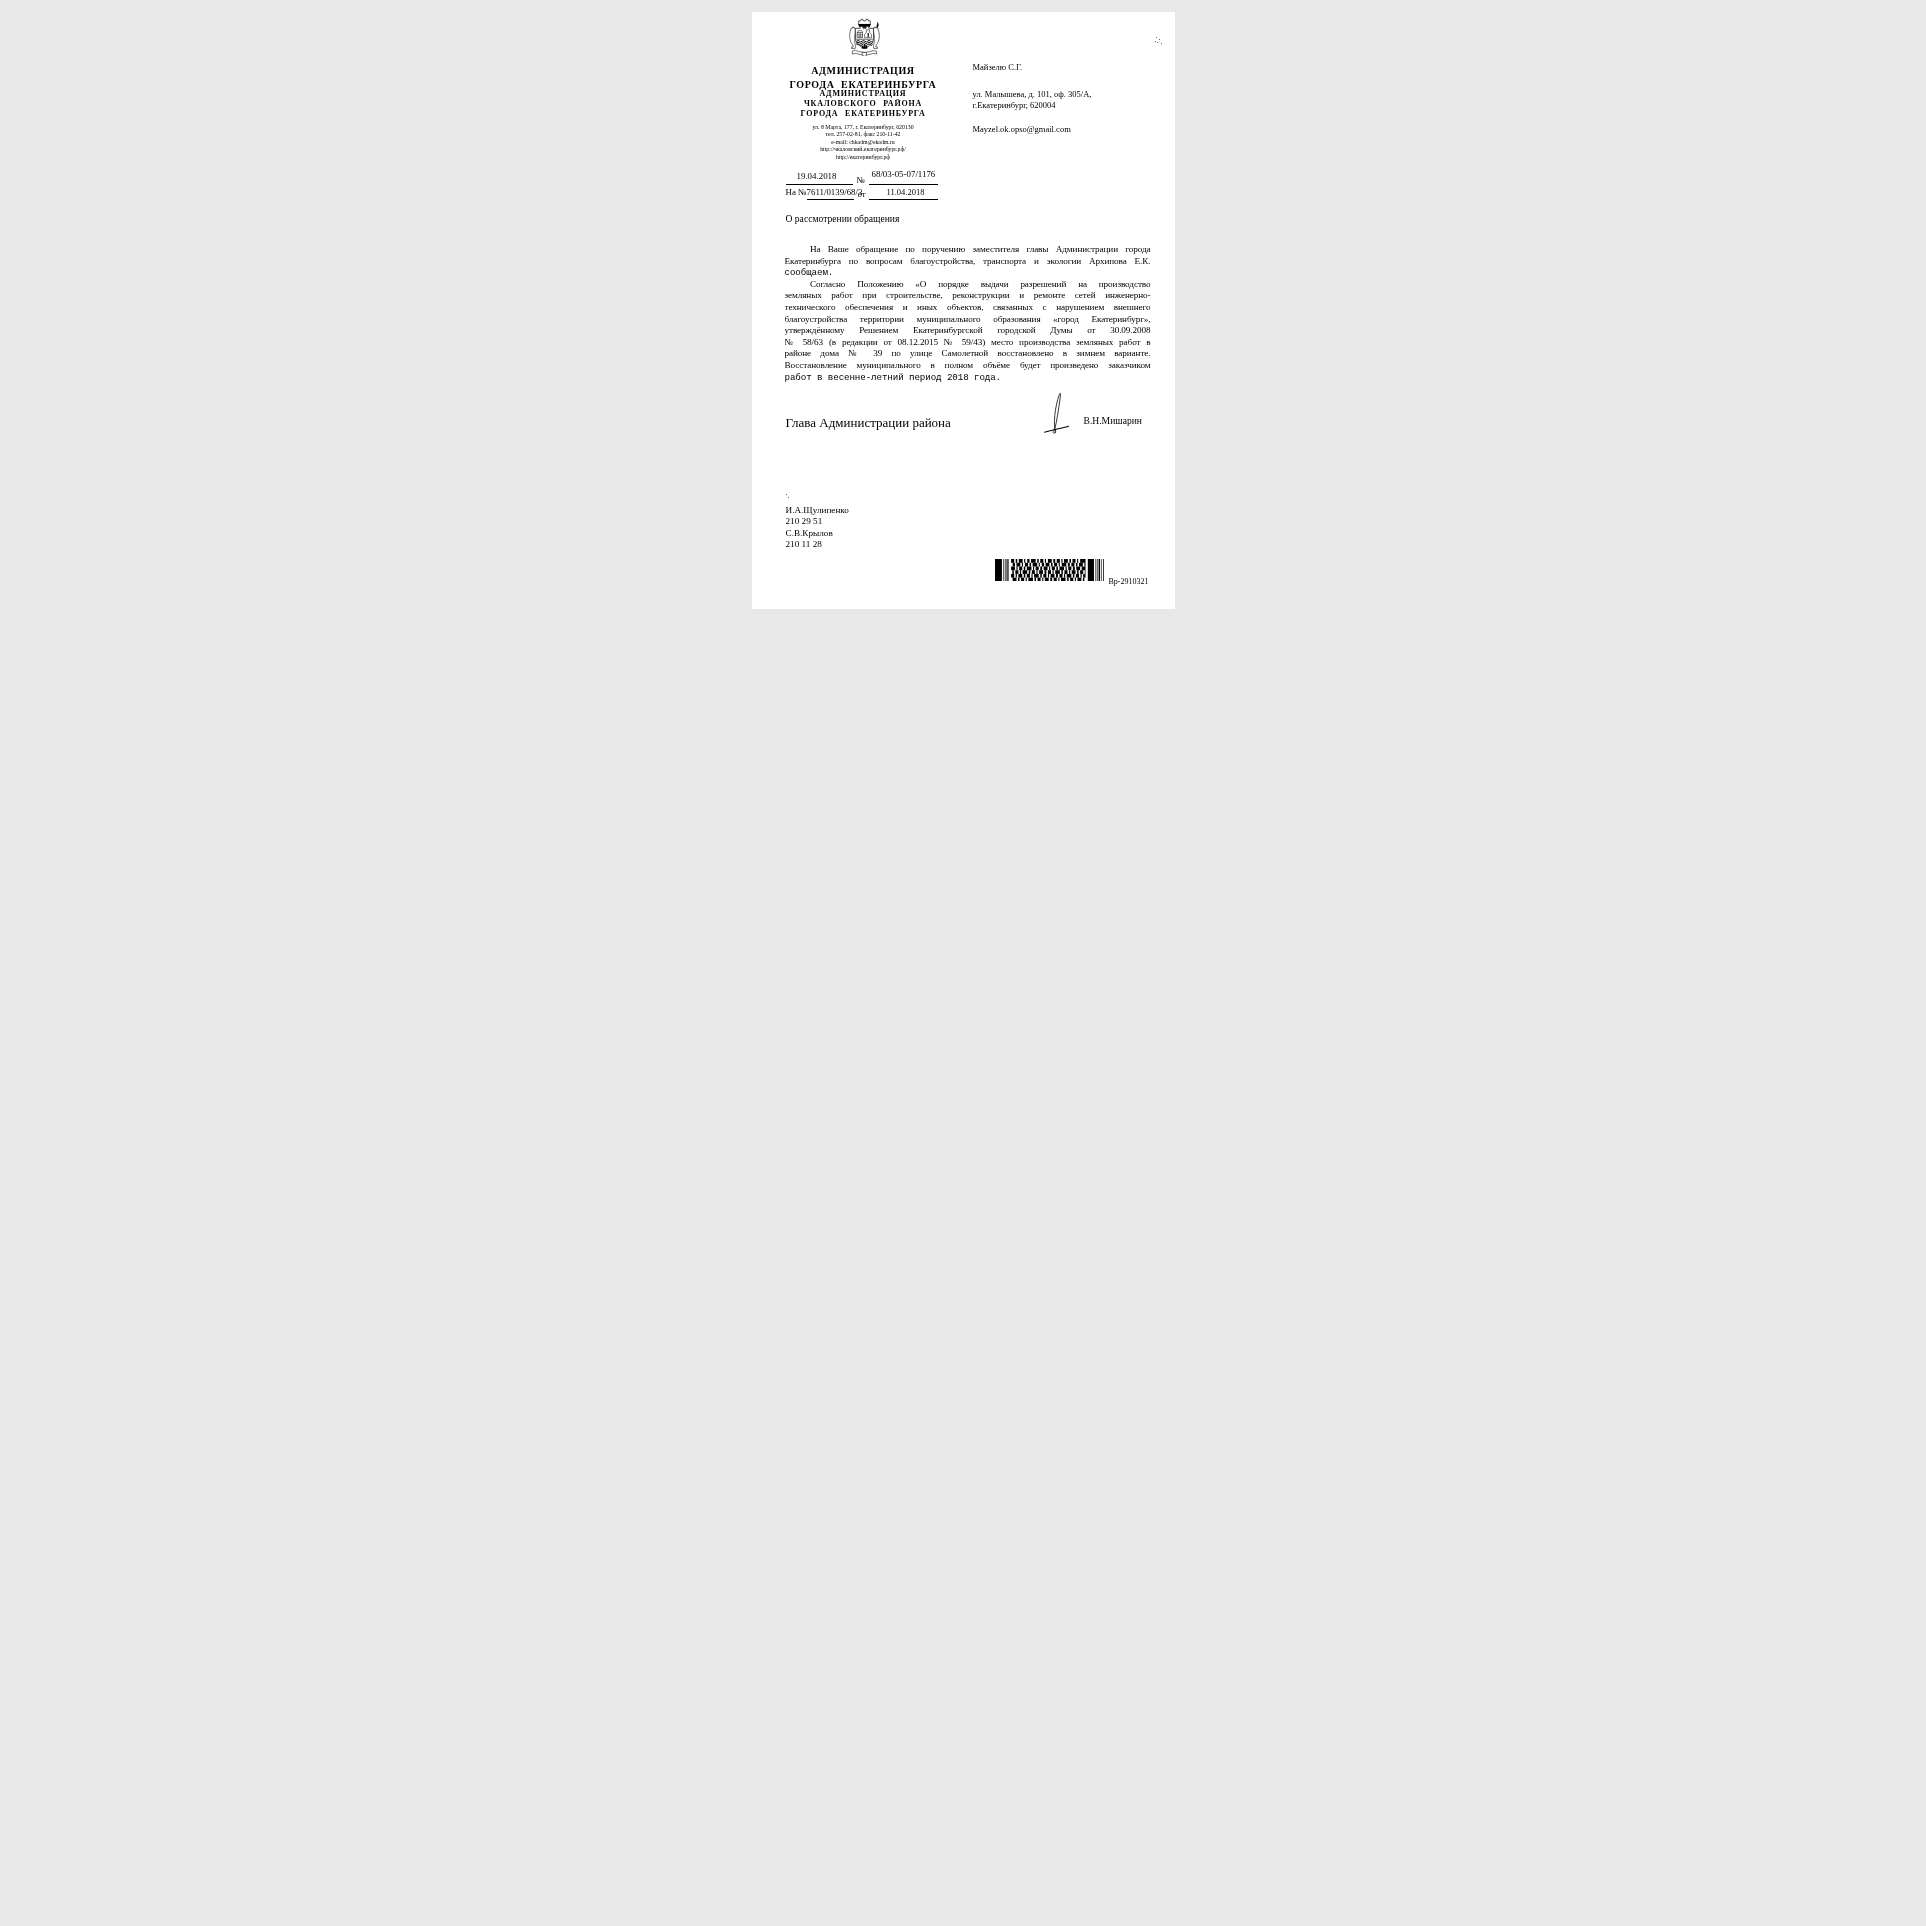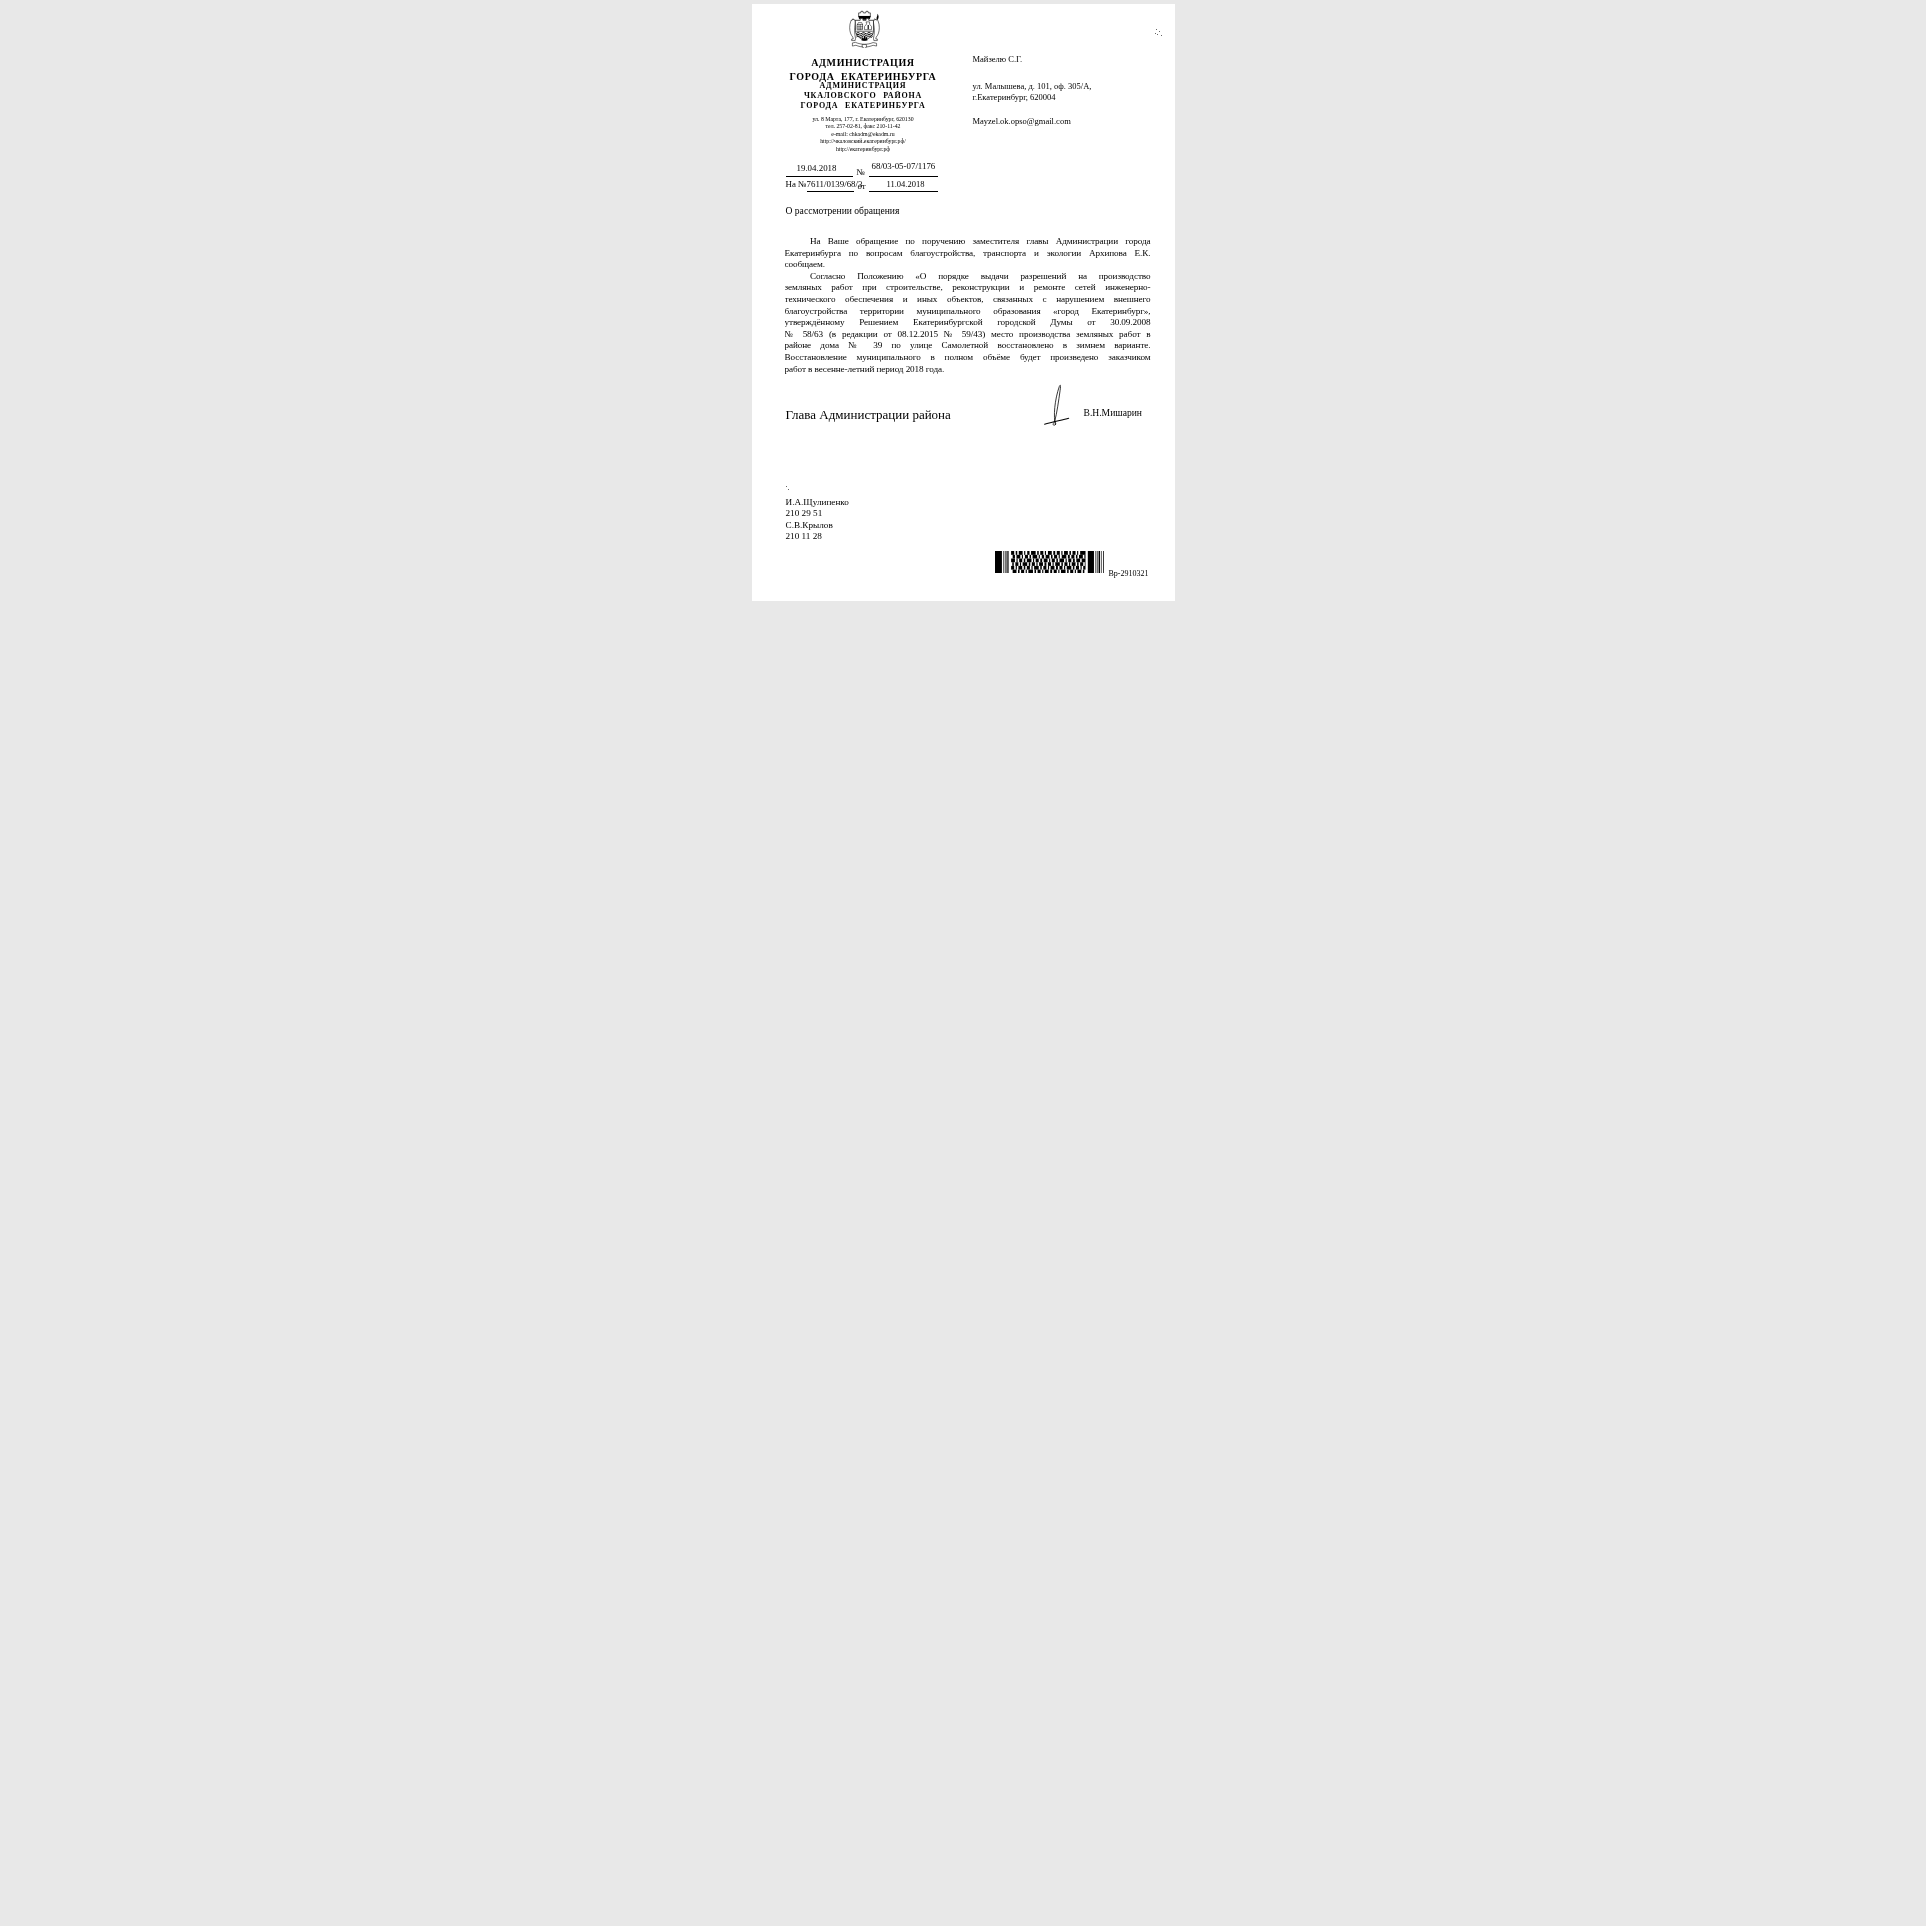--- a/index.html
+++ b/index.html
@@ -1,20 +1,20 @@
 <!DOCTYPE html>
 <html style="font-size:6.2px"><head>
 <meta charset="utf-8">
 <style>
   html, body { margin: 0; padding: 0; background: #e8e8e8; }
   .page {
     position: relative;
     width: 423px;
     height: 597px;
-    margin: 4px auto;
+    margin: 12px auto;
     background: #ffffff;
     color: #000;
     font-family: "Liberation Serif", serif;
     overflow: hidden;
   }
   .abs { position: absolute; }
 
   
   .emblem { left: 93px; top: 5.4px; width: 39px; height: 39px; }
   .emblem svg { width: 100%; height: 100%; }
@@ -61,21 +61,21 @@
   .subject { left: 34px; top: 201px; font-size: 9.6px; }
 
   
   .body { left: 33px; top: 232px; width: 366px; font-size: 9.2px; line-height: 11.6px; letter-spacing: -0.1px; }
   .para .line {
     white-space: nowrap; overflow: hidden;
     text-align: justify; text-align-last: justify;
     height: 11.6px;
   }
   .para .line:first-child { text-indent: 25.4px; }
-  .para .line:last-child  { text-align-last: left; }
+  .para .line:last-child  { text-align-last: left; font-family: Liberation Mono, monospace; }
 
   
   .sig-title { left: 34px;  top: 403px; font-size: 13px; }
   .sig-name  { left: 332px; top: 403px; font-size: 9.6px; }
   .sig-stroke { left: 291px; top: 380px; width: 35px; height: 43px; }
   .sig-stroke svg { width: 100%; height: 100%; }
 
   
   .executors { left: 34px; top: 493px; font-size: 9.2px; line-height: 11.4px; }
 

